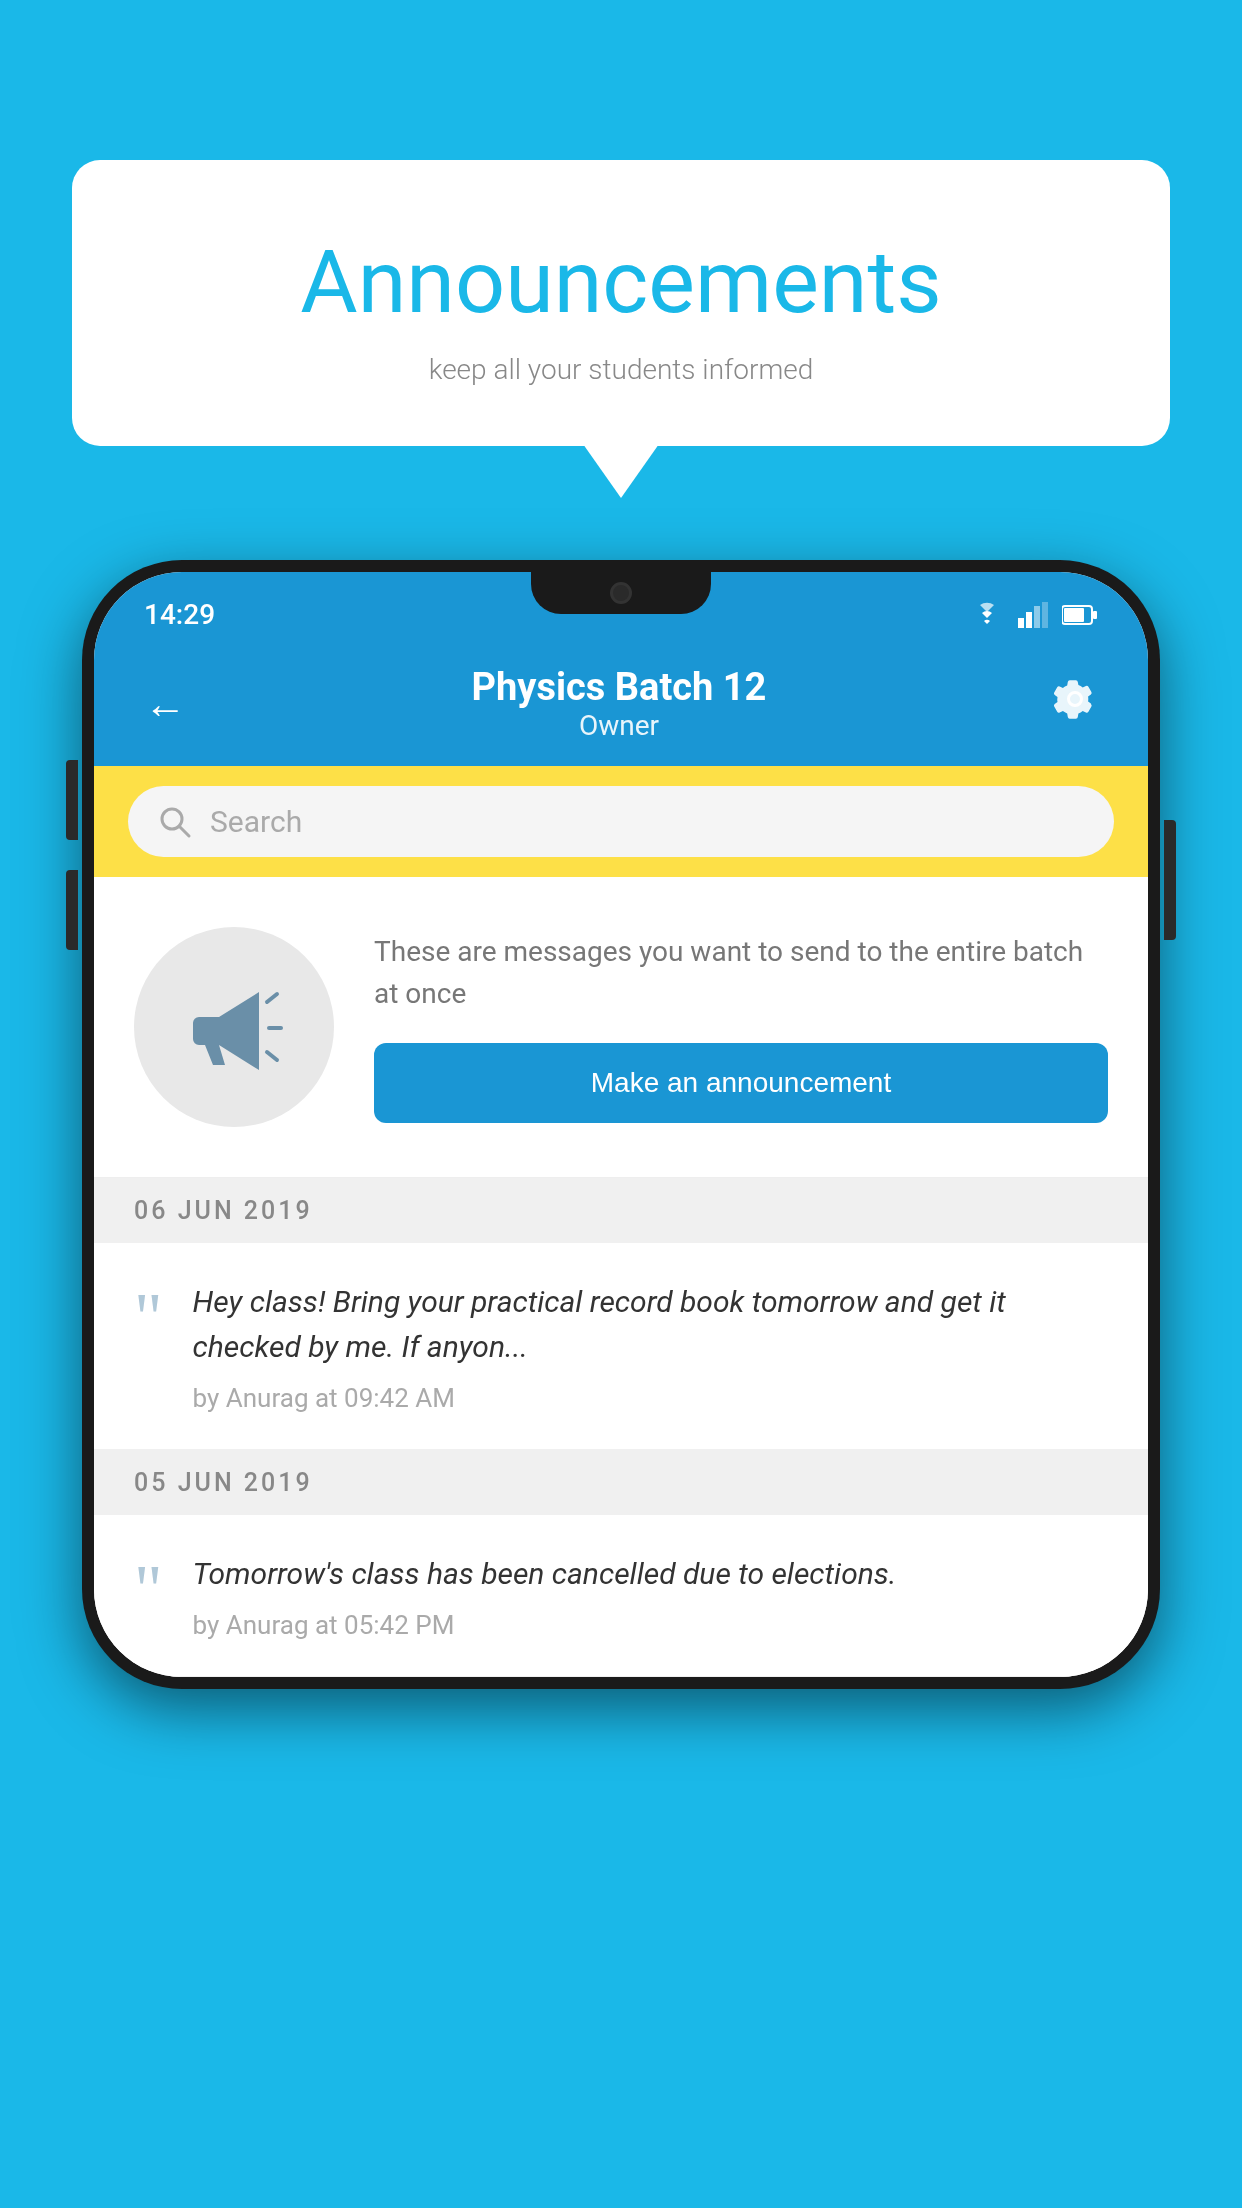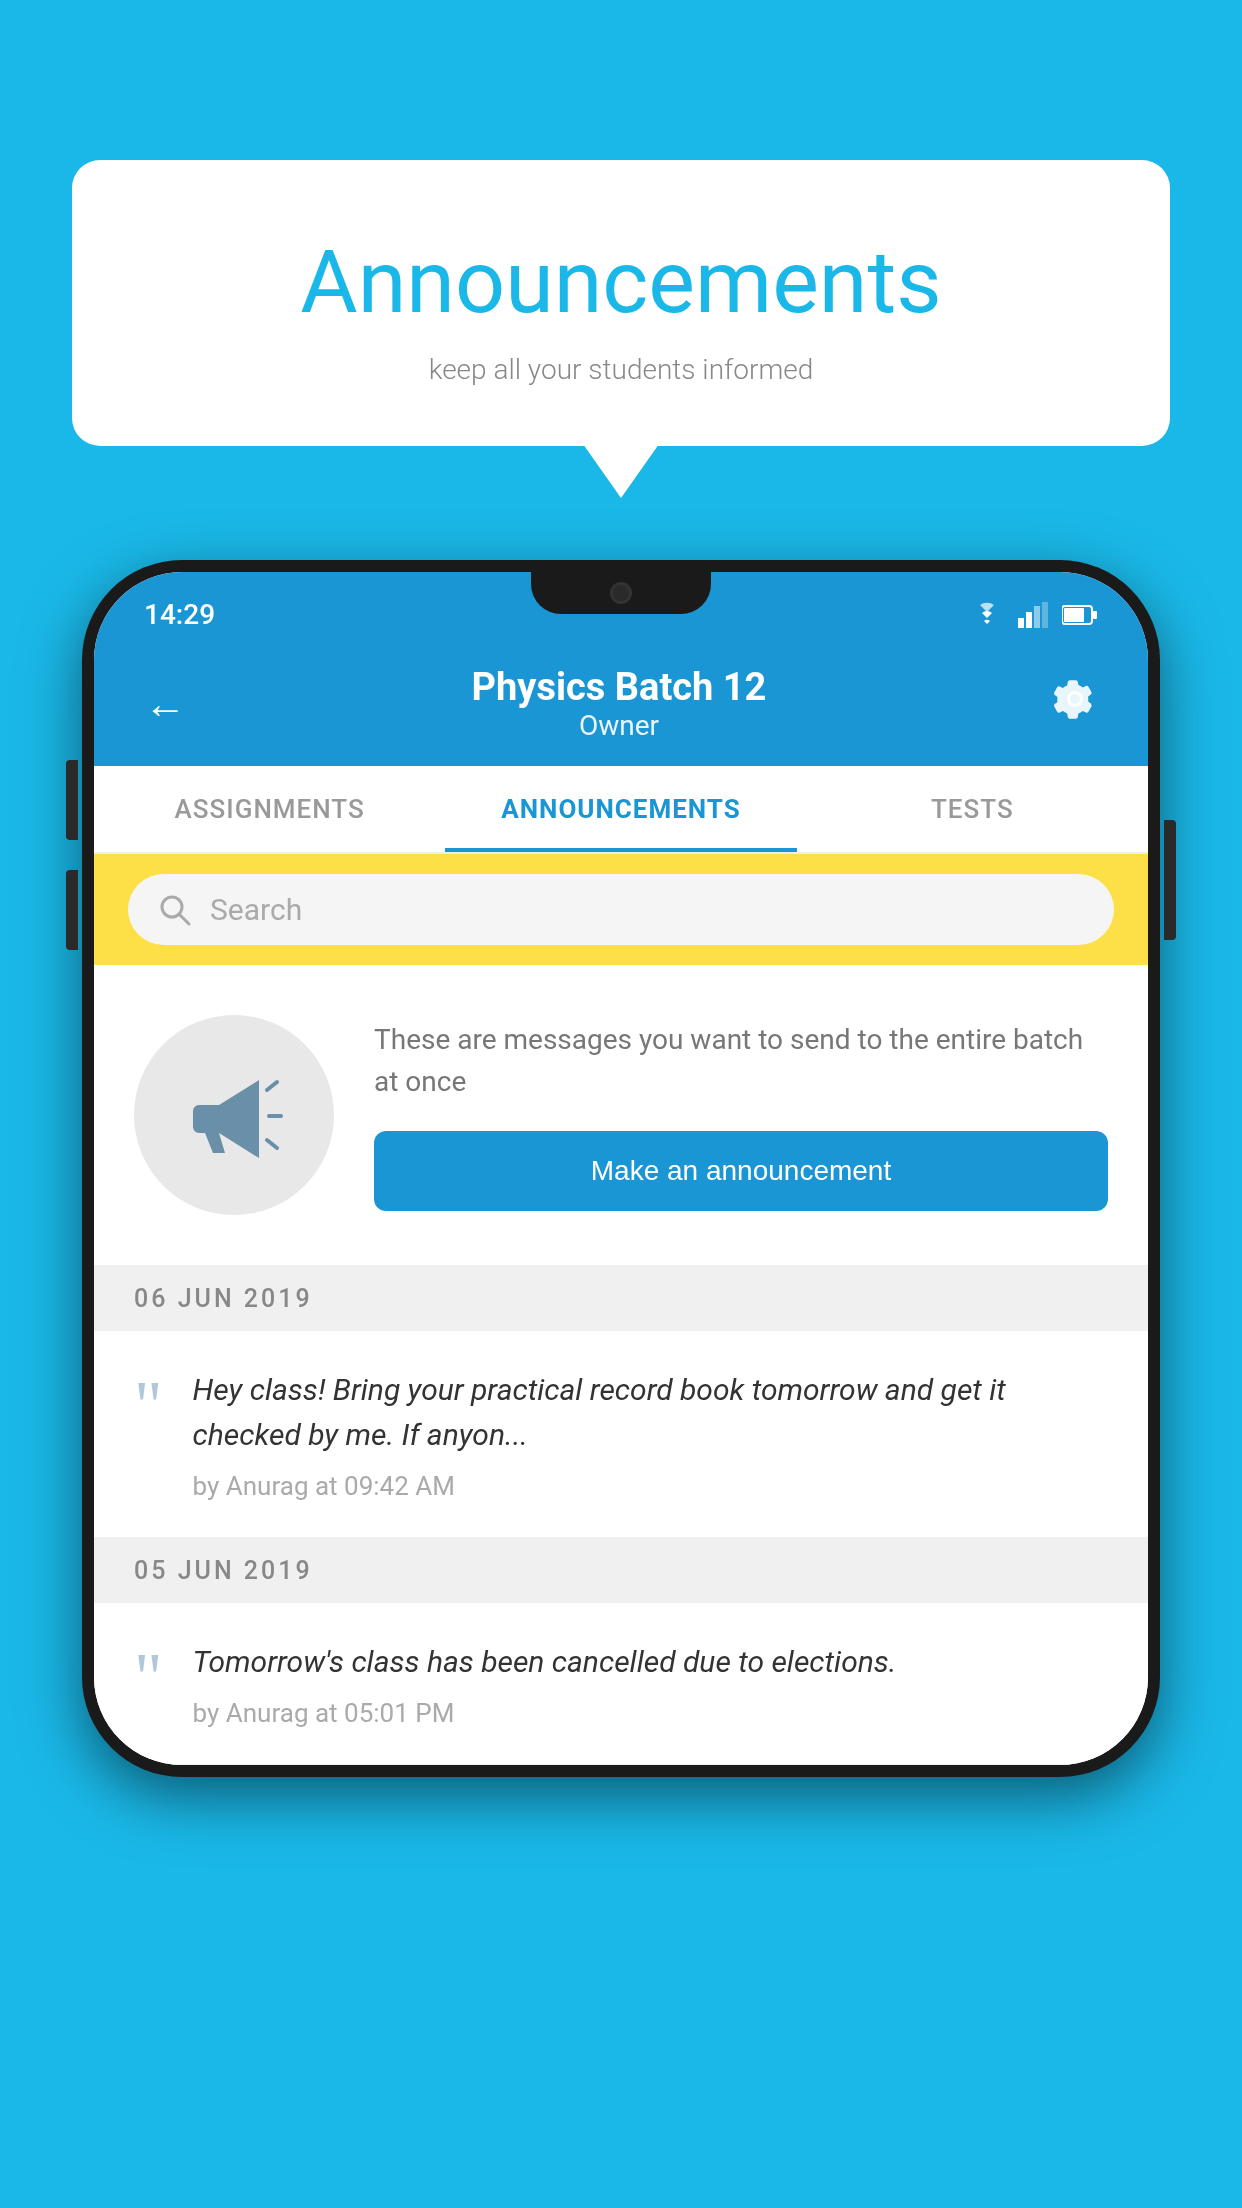--- a/index.html
+++ b/index.html
@@ -386,31 +386,20 @@
           <div class="app-bar-subtitle">Owner</div>
         </div>
         <span class="settings-btn">
           <svg width="46" height="46" viewBox="0 0 46 46" fill="white">
             <path d="M23 15a8 8 0 100 16 8 8 0 000-16zm0 13a5 5 0 110-10 5 5 0 010 10z"></path>
             <path d="M38.9 27.5l-2.8-2a13.9 13.9 0 000-5l2.8-2a2 2 0 00.5-2.5l-3-5.2a2 2 0 00-2.5-.7l-3.2 1.3a14 14 0 00-4.3-2.5L25.8 6a2 2 0 00-2-1.7h-6a2 2 0 00-2 1.7l-.6 3.4a14 14 0 00-4.3 2.5L7.7 10.6a2 2 0 00-2.5.7l-3 5.2a2 2 0 00.5 2.5l2.8 2a13.9 13.9 0 000 5l-2.8 2a2 2 0 00-.5 2.5l3 5.2a2 2 0 002.5.7l3.2-1.3c1.3 1 2.7 1.8 4.3 2.5l.6 3.4a2 2 0 002 1.7h6a2 2 0 002-1.7l.6-3.4a14 14 0 004.3-2.5l3.2 1.3a2 2 0 002.5-.7l3-5.2a2 2 0 00-.5-2.5z" opacity="0.9"></path>
           </svg>
         </span>
       </div>
 
-      <div class="tabs">
-        <div class="tab">
-          <span>ASSIGNMENTS</span>
-        </div>
-        <div class="tab active">
-          <span>ANNOUNCEMENTS</span>
-        </div>
-        <div class="tab">
-          <span>TESTS</span>
-        </div>
-      </div>
 
       <div class="search-container">
         <div class="search-bar">
           <svg width="34" height="34" viewBox="0 0 34 34" fill="none">
             <circle cx="14" cy="14" r="10" stroke="#aaa" stroke-width="3"></circle>
             <line x1="21" y1="21" x2="31" y2="31" stroke="#aaa" stroke-width="3" stroke-linecap="round"></line>
           </svg>
           <span class="search-text">Search</span>
         </div>
       </div>
@@ -439,19 +428,19 @@
           <div class="announcement-meta">by Anurag at 09:42 AM</div>
         </div>
       </div>
 
       <div class="date-header">05  JUN  2019</div>
 
       <div class="announcement-item">
         <div class="quote-mark">"</div>
         <div class="announcement-content">
           <div class="announcement-text">Tomorrow's class has been cancelled due to elections.</div>
-          <div class="announcement-meta">by Anurag at 05:01 PM</div>
+          <div class="announcement-meta">by Anurag at 05:42 PM</div>
         </div>
       </div>
 
     </div>
   </div>
 </div>
 
 </body></html>

